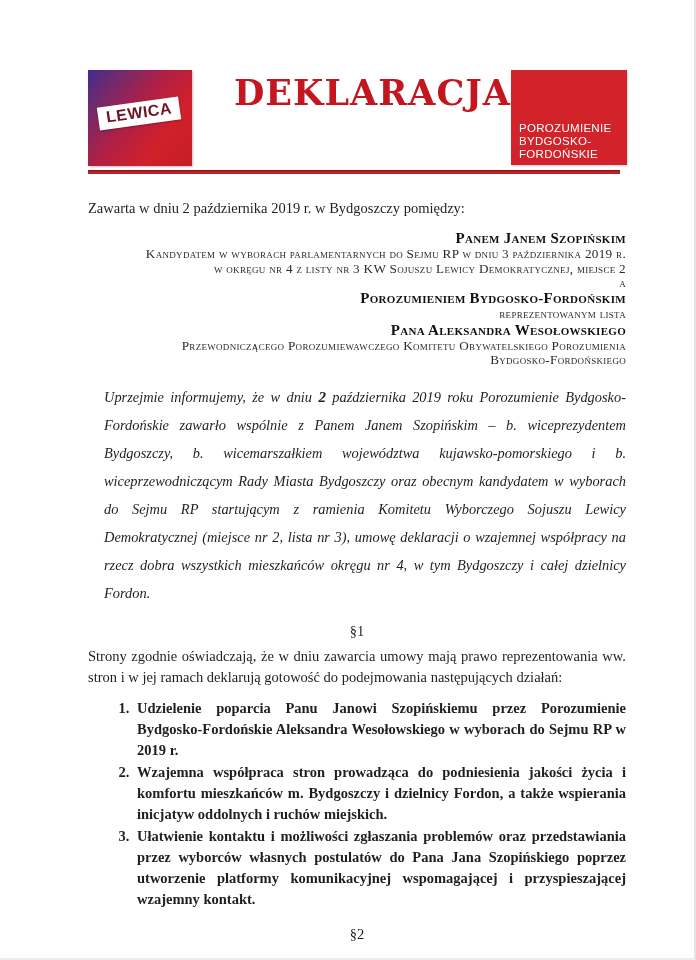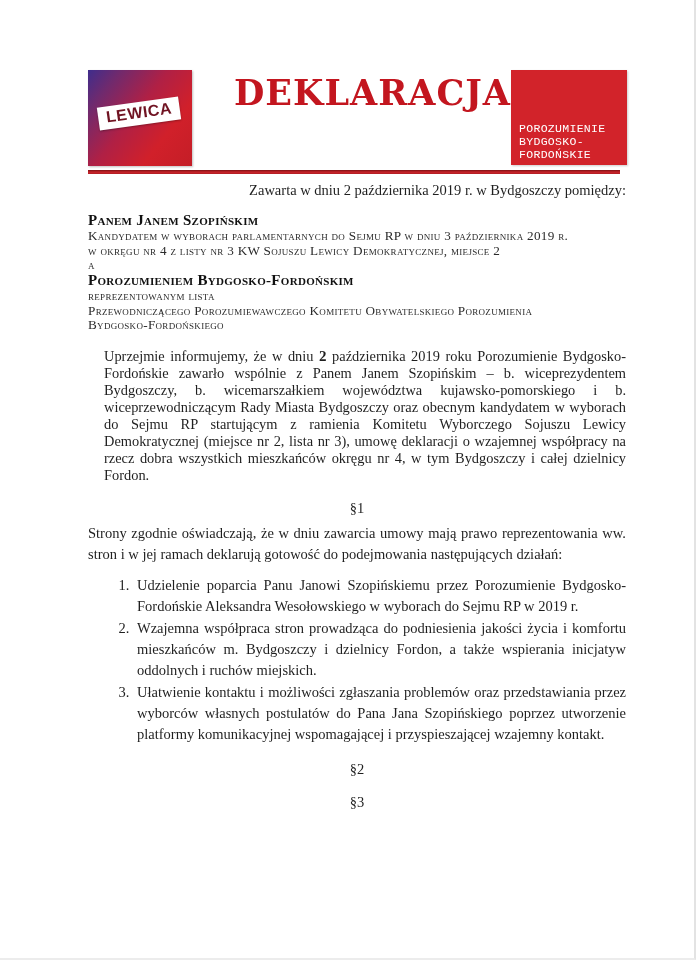--- a/index.html
+++ b/index.html
@@ -44,44 +44,45 @@
     flex:1;text-align:center;padding-top:4px;
     font-family:"DejaVu Serif",serif;
     font-weight:bold;
     color:var(--accent-red);
     font-size:35px;line-height:38px;letter-spacing:1px;margin-left:42px;
   }
   .logo-pbf{
     width:116px;height:95px;flex:0 0 auto;
     background:var(--logo-red);
     color:#fff;
-    font-family:Liberation Mono, monospace;
+    font-family:Liberation Sans, sans-serif;
     font-size:11.5px;line-height:13px;font-variant:small-caps;letter-spacing:.3px;
     padding:52px 4px 0 8px;
     box-shadow:1px 1px 2px rgba(0,0,0,.2);
   }
   .rule{
     margin-top:2px;width:532px;height:4px;
     background:linear-gradient(#7e1014,#c8232a 55%,#b11e24);
   }
   
-  .intro{margin-top:8px;font-size:14.5px;text-align:right;}
-  .parties{margin-top:13px;font-size:13.2px;line-height:14.5px;font-variant:small-caps;letter-spacing:.3px;color:#2a2a2a;}
+  .intro{margin-top:26px;font-size:14.5px;}
+  .parties{margin-top:13px;font-size:13.2px;line-height:14.5px;font-variant:small-caps;letter-spacing:.3px;color:#2a2a2a;text-align:right;}
   .party-name{font-size:15px;font-weight:bold;line-height:17px;color:#111;}
   .connector{font-variant:small-caps;line-height:14px;}
   .preamble{
     margin:15px 0 0 16px;
-    font-size:14.4px;line-height:17px;
+    font-style:italic;
+    font-size:14.4px;line-height:28px;
     text-align:justify;
   }
   .preamble .day{font-weight:bold;font-size:15px;}
   .section-heading{text-align:center;margin-top:16px;font-size:14.5px;}
   .section-body{margin-top:6px;font-size:14.5px;line-height:21px;text-align:justify;}
   ol.actions{margin:10px 0 0 18px;padding-left:27px;font-size:14.5px;line-height:21px;}
-  ol.actions li{text-align:justify;padding-left:4px;margin-bottom:1px;}
+  ol.actions li{text-align:justify;padding-left:4px;margin-bottom:1px;font-weight:bold;}
 </style>
 </head>
 <body>
 
 <div class="page">
 
   <header class="header">
     <div class="logo-lewica">
       <span class="lewica-banner">LEWICA</span>
     </div>
@@ -99,20 +100,21 @@
 
   <p class="intro">Zawarta w dniu 2 października 2019 r. w Bydgoszczy pomiędzy:</p>
 
   <div class="parties">
     <div class="party-name">Panem Janem Szopińskim</div>
     <div>Kandydatem w wyborach parlamentarnych do Sejmu RP w dniu 3 października 2019 r.</div>
     <div>w okręgu nr 4 z listy nr 3 KW Sojuszu Lewicy Demokratycznej, miejsce 2</div>
     <div class="connector">a</div>
     <div class="party-name">Porozumieniem Bydgosko-Fordońskim</div>
     <div>reprezentowanym lista</div>
+    <div class="party-name">Pana Aleksandra Wesołowskiego</div>
     <div>Przewodniczącego Porozumiewawczego Komitetu Obywatelskiego Porozumienia</div>
     <div>Bydgosko-Fordońskiego</div>
   </div>
 
   <p class="preamble"><span>Uprzejmie informujemy, że w dniu </span><span class="day">2</span><span> października 2019 roku Porozumienie Bydgosko-Fordońskie zawarło wspólnie z Panem Janem Szopińskim – b. wiceprezydentem Bydgoszczy, b. wicemarszałkiem województwa kujawsko-pomorskiego i b. wiceprzewodniczącym Rady Miasta Bydgoszczy oraz obecnym kandydatem w wyborach do Sejmu RP startującym z ramienia Komitetu Wyborczego Sojuszu Lewicy Demokratycznej (miejsce nr 2, lista nr 3), umowę deklaracji o wzajemnej współpracy na rzecz dobra wszystkich mieszkańców okręgu nr 4, w tym Bydgoszczy i całej dzielnicy Fordon.</span></p>
 
   <div class="section-heading">§1</div>
   <p class="section-body">Strony zgodnie oświadczają, że w dniu zawarcia umowy mają prawo reprezentowania ww. stron i w jej ramach deklarują gotowość do podejmowania następujących działań:</p>
   <ol class="actions">
     <li>Udzielenie poparcia Panu Janowi Szopińskiemu przez Porozumienie Bydgosko-Fordońskie Aleksandra Wesołowskiego w wyborach do Sejmu RP w 2019 r.</li>

